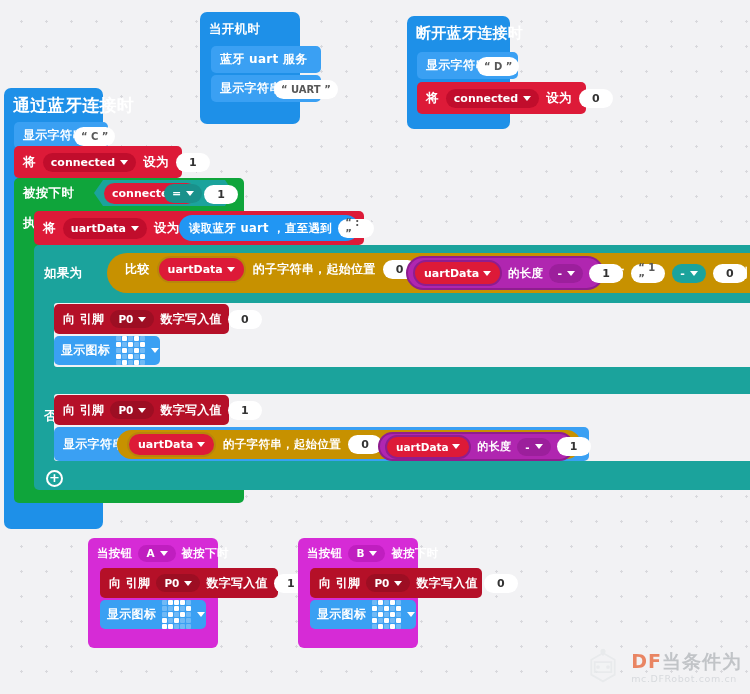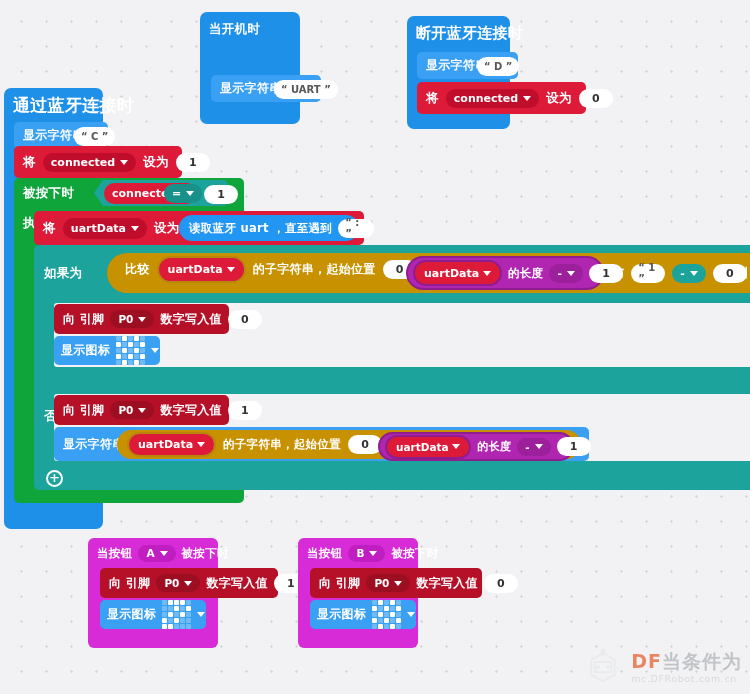--- a/index.html
+++ b/index.html
@@ -65,20 +65,25 @@
 </head>
 <body>
 
 <div id="canvas">
 
   <div class="blk hat" style="left:200px;top:12px;width:100px;height:112px;background:#1e90e8;border-radius:7px;">
   </div>
   <div class="blk" style="left:200px;top:12px;width:88px;height:34px;">
     <div class="row">
         <span class="lbl" style="font-size:12.5px">当开机时</span>
+      </div>
+  </div>
+  <div class="blk stack" style="left:211px;top:46px;width:110px;height:27px;background:#3aa0f3;">
+    <div class="row">
+        <span class="lbl" style="font-size:12px">蓝牙 uart 服务</span>
       </div>
   </div>
   <div class="blk stack" style="left:211px;top:75px;width:110px;height:27px;background:#3aa0f3;">
     <div class="row" style="gap:5px">
       <span class="lbl" style="font-size:12px">显示字符串</span>
     </div>
   </div>
   <div class="blk" style="left:274px;top:80px;">
     <span class="txtfield">“ UART ”</span>
   </div>

